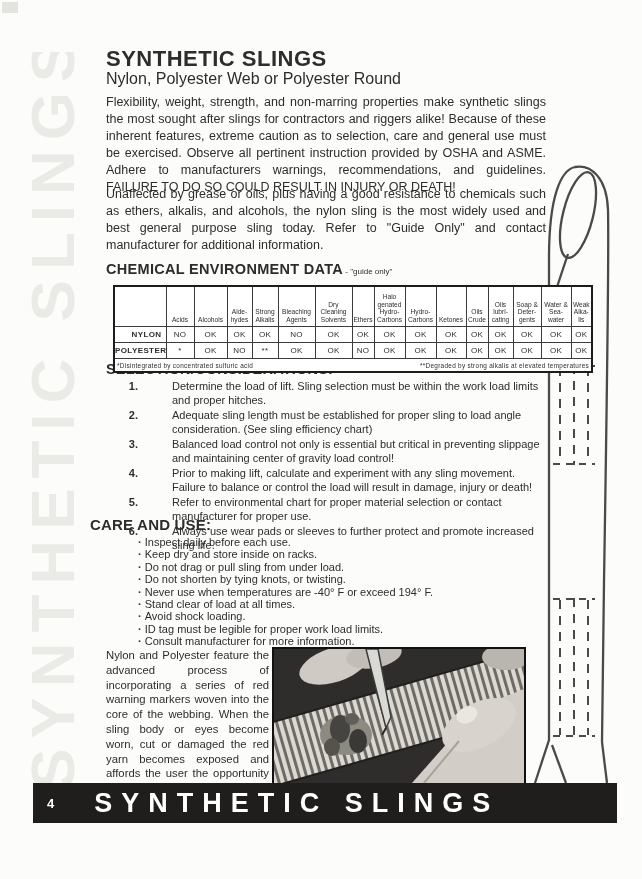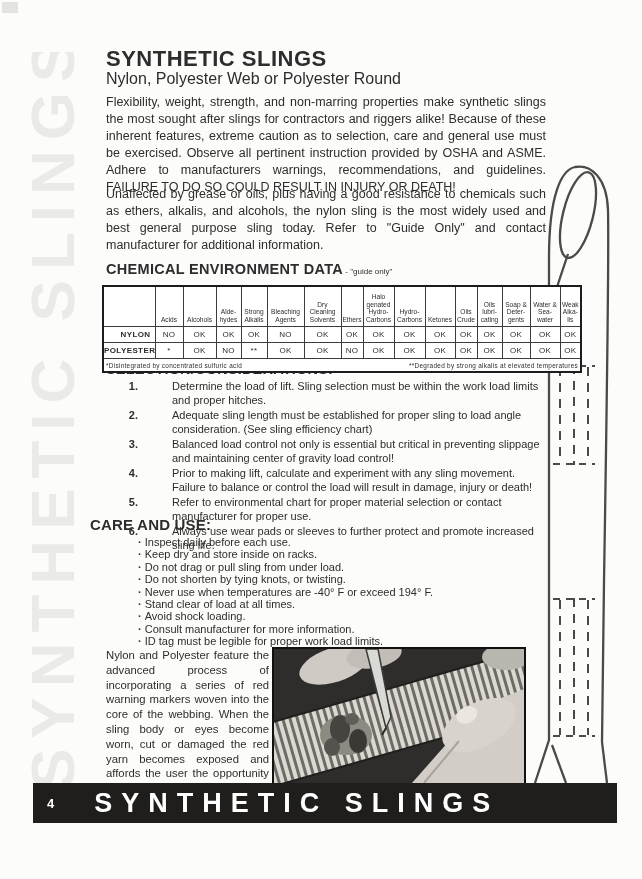--- a/index.html
+++ b/index.html
@@ -18,21 +18,21 @@
   
   .title{position:absolute; left:106px; top:46px; font-size:22px; font-weight:800; letter-spacing:.5px;}
   .subtitle{position:absolute; left:106px; top:70px; font-size:16px; font-weight:400;}
   .para{position:absolute; left:106px; width:440px; font-size:12.5px; line-height:17px; text-align:justify;}
   .p1{top:94px;}
   .p1 .warn{margin-top:40px;}
   .p2{top:186px;}
   
   .chem-head{position:absolute; left:106px; top:261px; font-size:14.5px; font-weight:800; letter-spacing:.3px;}
   .chem-head .note{font-size:8px; font-weight:400; letter-spacing:0;}
-  .chem-table-wrap{position:absolute; left:102px; top:285px; width:466px; z-index:3; background:#fcfcfa;}
+  .chem-table-wrap{position:absolute; left:113px; top:285px; width:466px; z-index:3; background:#fcfcfa;}
   table.chem{border-collapse:collapse; table-layout:fixed; width:466px; background:#fff; border:2px solid #1c1c1c;}
   table.chem th, table.chem td{border:1px solid #3c3c3c; padding:0; text-align:center; vertical-align:bottom; overflow:hidden;}
   table.chem th.colh{font-size:6.6px; font-weight:400; line-height:1.18; white-space:pre-line; height:37px; padding-bottom:2px;}
   table.chem th.rowh{font-size:8px; font-weight:700; letter-spacing:.4px; text-align:right; padding-right:4px; vertical-align:middle;}
   table.chem td{font-size:8px; height:15px; vertical-align:middle; letter-spacing:.3px;}
   table.chem tr.fnrow td{border:none; height:10px; font-size:6.4px; text-align:left; padding:1px 2px 1px 2px;}
   .fn-wrap{display:flex; justify-content:space-between;}
   
   .sel-head{position:absolute; left:106px; top:361px; font-size:14.5px; font-weight:800; letter-spacing:.2px;}
   .sel-list{position:absolute; left:122px; top:379px; width:430px; font-size:11px; line-height:14px;}
@@ -254,22 +254,22 @@
 
   <div class="care-head">CARE AND USE:</div>
   <div class="care-list">
       <div class="care-item">Inspect daily before each use.</div>
       <div class="care-item">Keep dry and store inside on racks.</div>
       <div class="care-item">Do not drag or pull sling from under load.</div>
       <div class="care-item">Do not shorten by tying knots, or twisting.</div>
       <div class="care-item">Never use when temperatures are -40° F or exceed 194° F.</div>
       <div class="care-item">Stand clear of load at all times.</div>
       <div class="care-item">Avoid shock loading.</div>
+      <div class="care-item">ID tag must be legible for proper work load limits.</div>
       <div class="care-item">Consult manufacturer for more information.</div>
-      <div class="care-item">ID tag must be legible for proper work load limits.</div>
     </div>
 
   <div class="yarn-para">Nylon and Polyester feature the advanced process of incorporating a series of red warning markers woven into the core of the webbing.  When the sling body or eyes become worn, cut or damaged the red yarn becomes exposed and affords the user the opportunity to remove the sling from service.</div>
 
   <div class="photo">
     <svg viewBox="0 0 250 134" width="250" height="134">
       <defs>
         <pattern id="ribs" width="7" height="64" patternUnits="userSpaceOnUse">
           <rect width="7" height="64" fill="#dcd9d2"></rect>
           <rect x="4" width="3" height="64" fill="#6e6b66"></rect>

